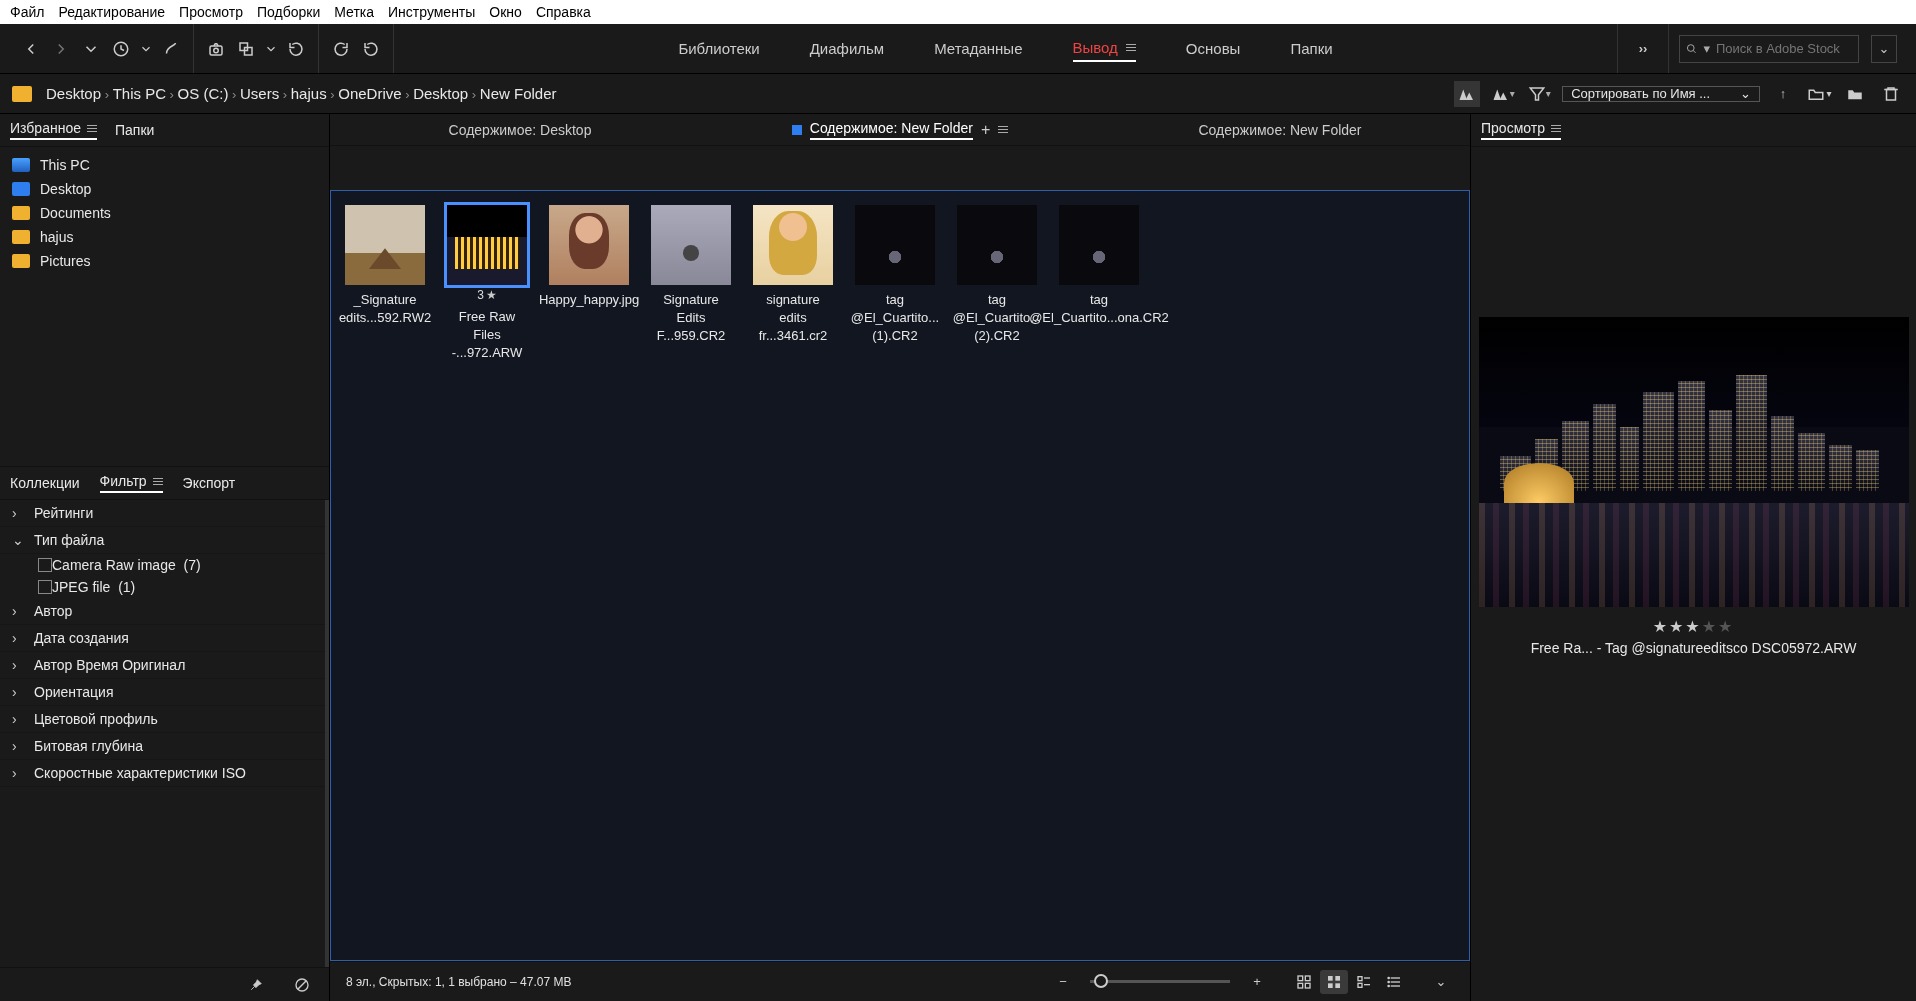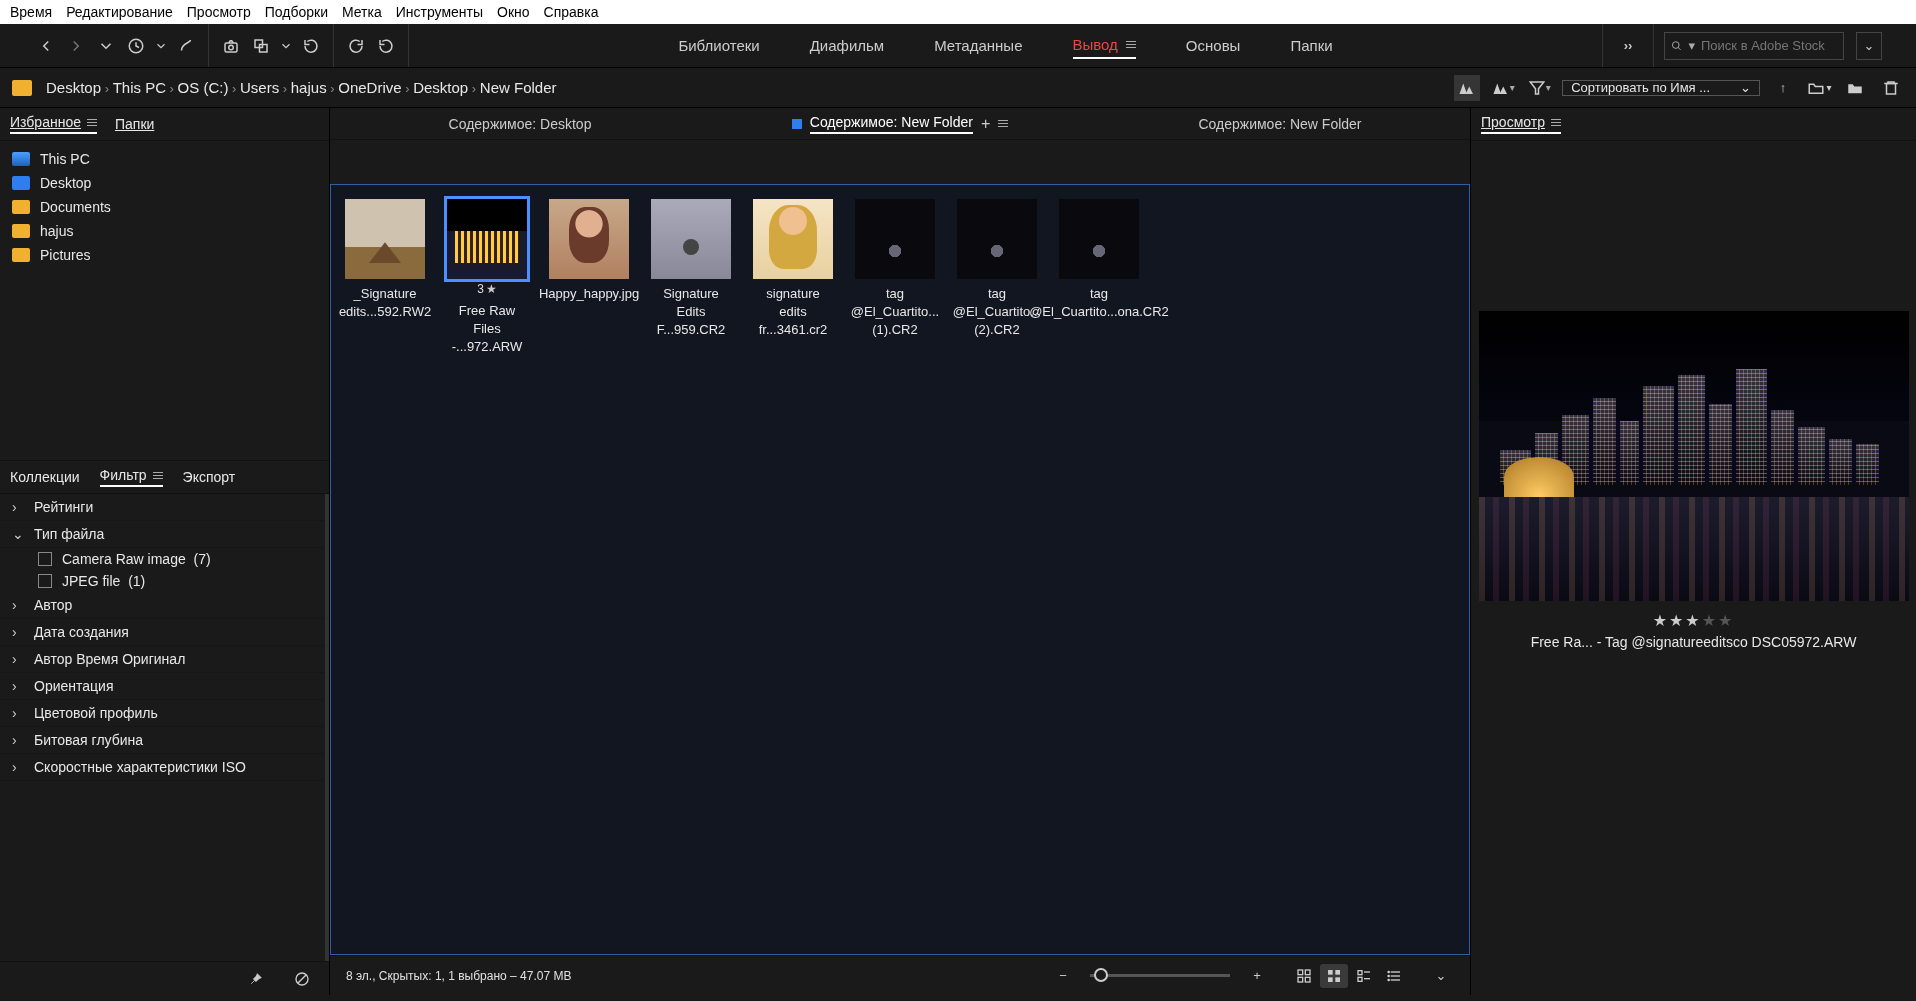--- a/index.html
+++ b/index.html
@@ -3,21 +3,21 @@
 <meta charset="utf-8">
 <style>
 * { margin:0; padding:0; box-sizing:border-box; font-family:"Segoe UI",Arial,sans-serif; }
 body { background:#1a1a1a; color:#e8e8e8; font-size:13px; width:1916px; height:1001px; overflow:hidden; position:relative; }
 
 
 .menubar { background:#fff; color:#000; height:24px; display:flex; align-items:center; padding:0 10px; gap:14px; font-size:14px; }
 .menubar span { cursor:default; }
 
 
-.toolbar { background:#1a1a1a; height:44px; display:flex; align-items:flex-start; padding:0 24px; border-bottom:1px solid #000; }
+.toolbar { background:#1a1a1a; height:50px; display:flex; align-items:flex-start; padding:0 9px; border-bottom:1px solid #000; }
 .toolbar .tgroup { display:flex; align-items:center; gap:6px; padding:0 10px; border-right:1px solid #333; height:100%; }
 .toolbar .tgroup:last-child { border-right:none; }
 .ticon { width:24px; height:24px; display:flex; align-items:center; justify-content:center; color:#ccc; cursor:pointer; }
 .ticon svg { width:18px; height:18px; stroke:#ccc; fill:none; stroke-width:2; }
 .toolbar .tabs { flex:1; display:flex; align-items:center; justify-content:center; gap:50px; height:100%; }
 .toolbar .tabs .tab { color:#ccc; font-size:15px; cursor:pointer; padding:4px 0; }
 .toolbar .tabs .tab.active { color:#ef4444; border-bottom:2px solid #fff; }
 .toolbar .expand-icon { width:30px; height:30px; display:flex; align-items:center; justify-content:center; color:#ccc; font-weight:bold; }
 .searchbox { display:flex; align-items:center; background:#1a1a1a; border:1px solid #444; height:28px; width:180px; padding:0 6px; gap:6px; }
 .searchbox input { background:transparent; border:none; color:#ef4444; outline:none; width:100%; font-size:13px; }
@@ -32,40 +32,40 @@
 .breadcrumb-right { display:flex; align-items:center; gap:10px; }
 .btn-icon { width:26px; height:26px; display:flex; align-items:center; justify-content:center; color:#ccc; cursor:pointer; }
 .sort-select { background:#1a1a1a; border:1px solid #555; color:#e5e5e5; padding:4px 8px; height:16px; display:flex; align-items:center; gap:30px; font-size:13px; cursor:pointer;}
 
 
 .main { display:flex; height:calc(100% - 24px - 50px - 40px); }
 
 
 .left-panel { width:330px; background:#1a1a1a; display:flex; flex-direction:column; border-right:1px solid #000;}
 .panel-tabs { display:flex; align-items:center; padding:6px 10px; gap:18px; background:#1a1a1a; border-bottom:1px solid #111;}
-.panel-tabs .ptab { color:#e8e8e8; font-size:14px; cursor:pointer; display:flex; align-items:center; gap:6px;text-decoration:underline;}
+.panel-tabs .ptab { color:#e8e8e8; font-size:14px; cursor:pointer; display:flex; align-items:center; gap:6px;}
 .panel-tabs .ptab.active { border-bottom:2px solid #fff; padding-bottom:2px;}
 .menu-lines { display:inline-flex; flex-direction:column; gap:2px; }
 .menu-lines i { display:block; width:10px; height:1px; background:#aaa; }
 
 .fav-list { flex:0 0 320px; padding:6px 0; overflow:auto; border-bottom:1px solid #111;}
 .fav-item { display:flex; align-items:center; gap:10px; padding:4px 12px; font-size:14px; cursor:pointer;}
 .fav-icon { width:18px; height:14px; }
 .pc-ico { background:linear-gradient(#4aa0ff,#2060c0); border-radius:2px;}
 .fld-ico { background:#f0b030; border-radius:2px;}
 .fld-blue { background:#2e7ef0; border-radius:2px;}
 
 .bottom-tabs { display:flex; align-items:center; padding:6px 10px; gap:20px; background:#1a1a1a; border-bottom:1px solid #111;}
 .bottom-tabs .btab { color:#e8e8e8; font-size:14px; cursor:pointer; display:flex; align-items:center; gap:6px;}
 .bottom-tabs .btab.active { border-bottom:2px solid #fff; padding-bottom:2px;}
 
 .filter-panel { flex:1; overflow:auto; border-right:4px solid #333; position:relative;}
 .filter-row { display:flex; align-items:center; padding:5px 12px; gap:10px; font-size:14px; border-bottom:1px solid #161616; cursor:pointer;}
 .filter-row .arrow { width:12px; color:#ccc;}
-.filter-sub { padding-left:38px; display:flex; align-items:center; gap:10px; font-size:14px; padding-top:3px; padding-bottom:3px;}
+.filter-sub { padding-left:38px; display:flex; align-items:center; font-size:14px; padding-top:3px; padding-bottom:3px;}
 .chk { width:14px; height:14px; border:1px solid #888; }
 
 .left-footer { height:34px; display:flex; align-items:center; justify-content:flex-end; gap:20px; padding:0 14px; border-top:1px solid #111;}
 
 
 .center { flex:1; display:flex; flex-direction:column; background:#1a1a1a; border-right:1px solid #000;}
 .content-tabs { display:flex; align-items:center; height:32px; background:#1a1a1a; border-bottom:1px solid #111;}
 .content-tab { flex:1; display:flex; align-items:center; justify-content:center; gap:8px; color:#ccc; font-size:14px; cursor:pointer; height:100%;}
 .content-tab.active { color:#fff; }
 .content-tab.active .underline { border-bottom:2px solid #fff; padding-bottom:2px;}
@@ -132,21 +132,21 @@
 .reflection::before{content:"";position:absolute;inset:0;background:repeating-linear-gradient(90deg,rgba(255,180,120,.15) 0 6px,transparent 6px 14px,rgba(255,100,150,.1) 14px 20px,transparent 20px 30px);}
 .preview-stars { margin-top:10px; color:#ccc; font-size:16px; letter-spacing:2px;}
 .preview-caption { color:#e8e8e8; font-size:14px; margin-top:4px; text-align:center;}
 
 .star-glyph { color:#ccc;}
 </style>
 </head>
 <body>
 
 <div class="menubar" id="menubar">
-    <span>Время</span>
+    <span>Файл</span>
     <span>Редактирование</span>
     <span>Просмотр</span>
     <span>Подборки</span>
     <span>Метка</span>
     <span>Инструменты</span>
     <span>Окно</span>
     <span>Справка</span>
   </div>
 
 <div class="toolbar">

